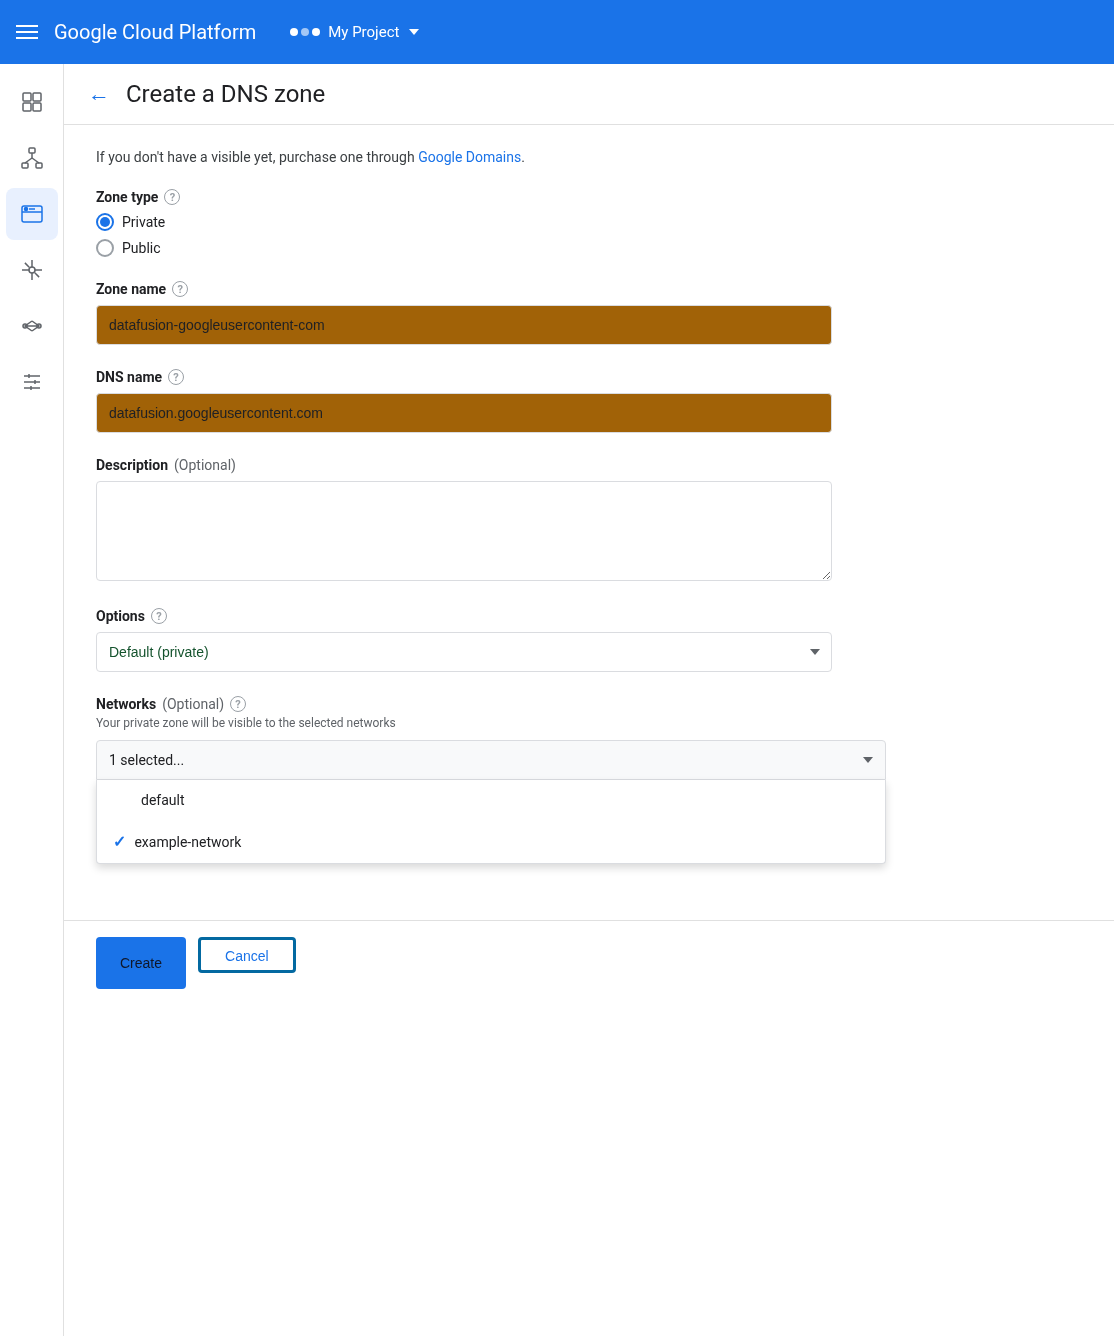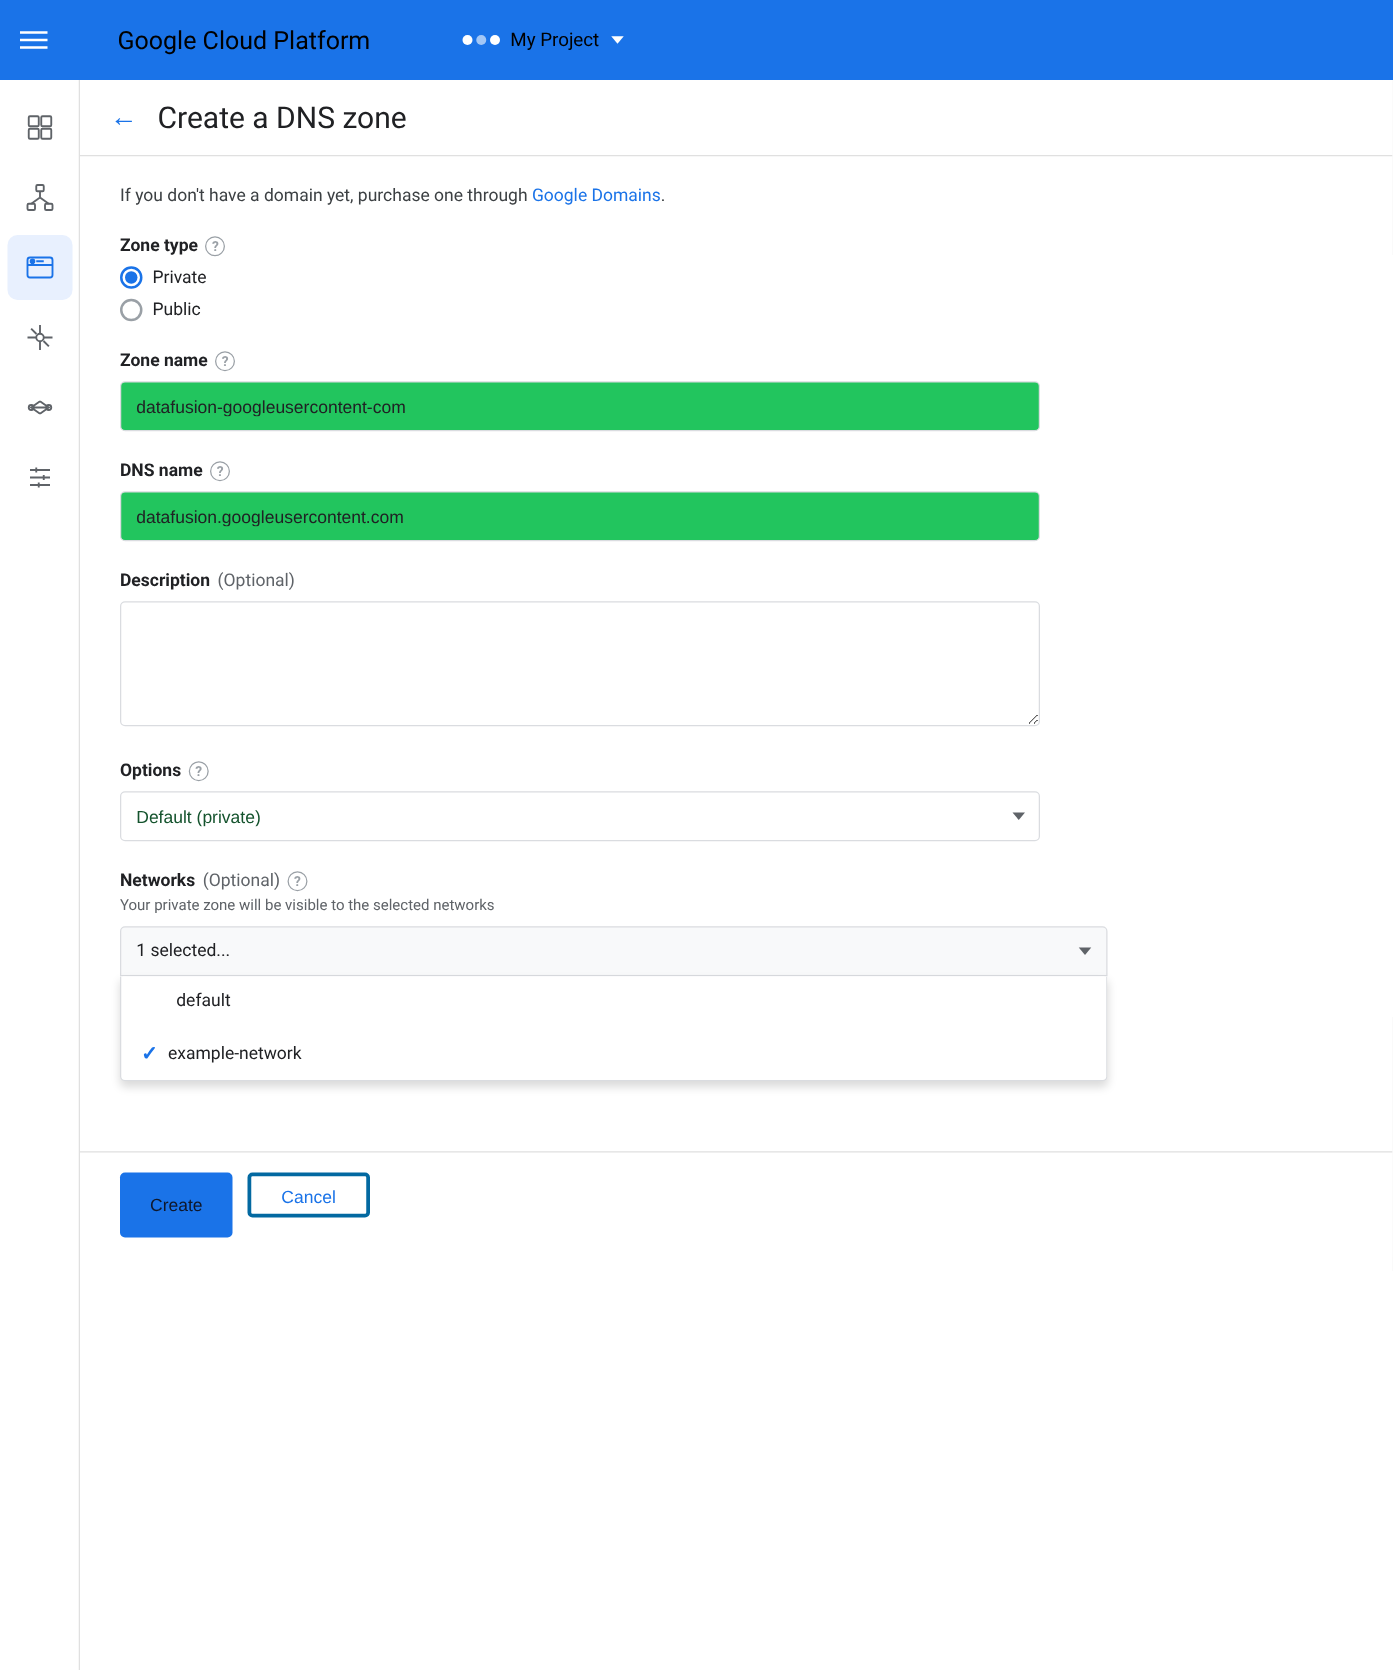--- a/index.html
+++ b/index.html
@@ -5,25 +5,24 @@
     * { box-sizing: border-box; margin: 0; padding: 0; }
     body { font-family: 'Roboto', Arial, sans-serif; font-size: 14px; color: #202124; background: #f1f3f4; }
 
     
     .topbar {
       background: #1a73e8;
       height: 64px;
       display: flex;
       align-items: center;
       padding: 0 16px;
-      color: #000000;
+      color: #ffffff;
       position: fixed;
       top: 0; left: 0; right: 0;
       z-index: 100;
-      gap: 40px;
     }
     .topbar-menu-icon {
       font-size: 20px;
       margin-right: 16px;
       cursor: pointer;
       display: flex;
       flex-direction: column;
       gap: 4px;
     }
     .topbar-menu-icon span {
@@ -225,21 +224,21 @@
     .text-input {
       width: 790px;
       max-width: 100%;
       height: 40px;
       border: 1px solid #dadce0;
       border-radius: 4px;
       padding: 8px 12px;
       font-size: 14px;
       color: #202124;
       outline: none;
-      background: #22c55e;
+      background: #a16207;
     }
 
     .textarea-input {
       width: 790px;
       max-width: 100%;
       height: 100px;
       border: 1px solid #dadce0;
       border-radius: 4px;
       padding: 8px 12px;
       font-size: 14px;
@@ -467,21 +466,21 @@
 
   <div class="page-header">
     <a class="back-btn">←</a>
     <h1 class="page-title">Create a DNS zone</h1>
   </div>
 
   <div class="form-content">
 
     <div class="form-section">
       <p class="domain-text">
-        <span>If you don't have a domain yet, purchase one through</span>
+        <span>If you don't have a visible yet, purchase one through</span>
         <a class="link">Google Domains</a>.
       </p>
     </div>
 
     <div class="form-section">
       <div class="field-label">
         <span>Zone type</span>
         <div class="help-icon">?</div>
       </div>
       <div class="radio-group">

